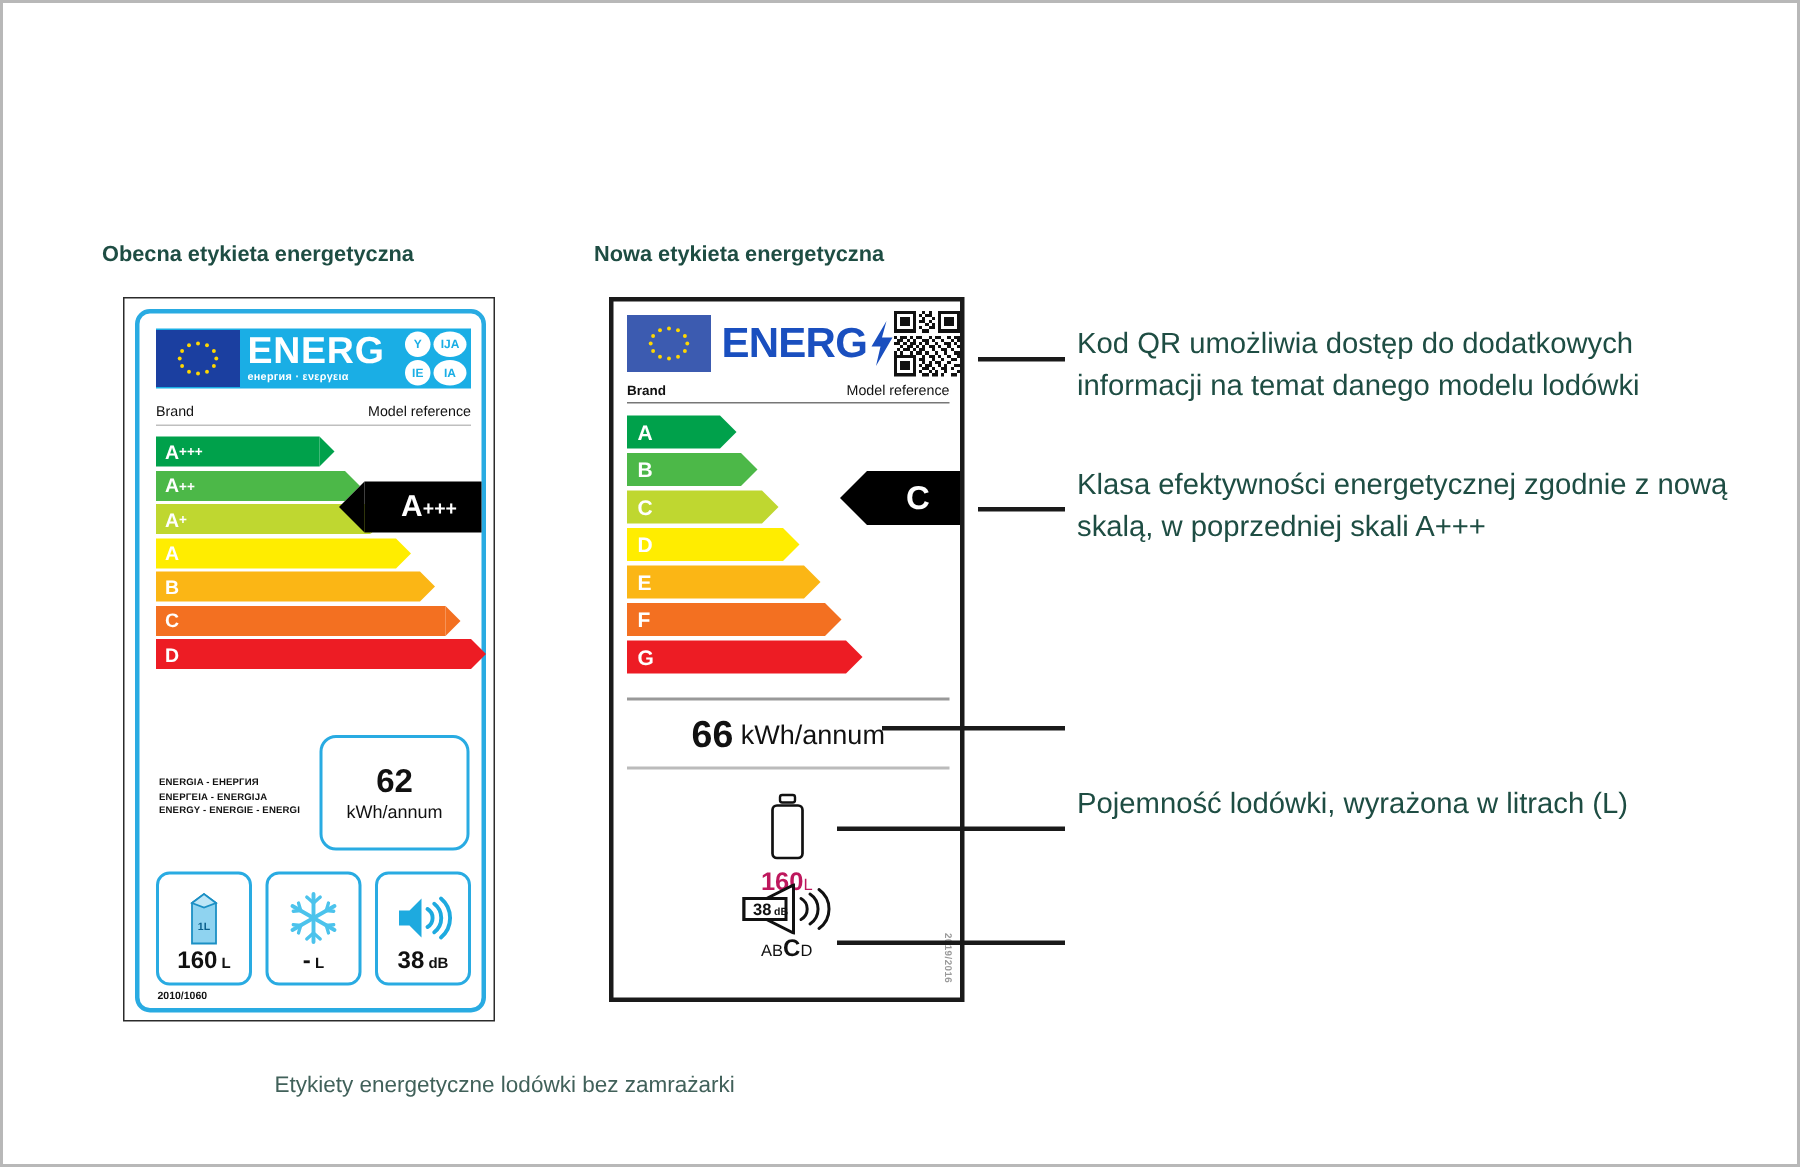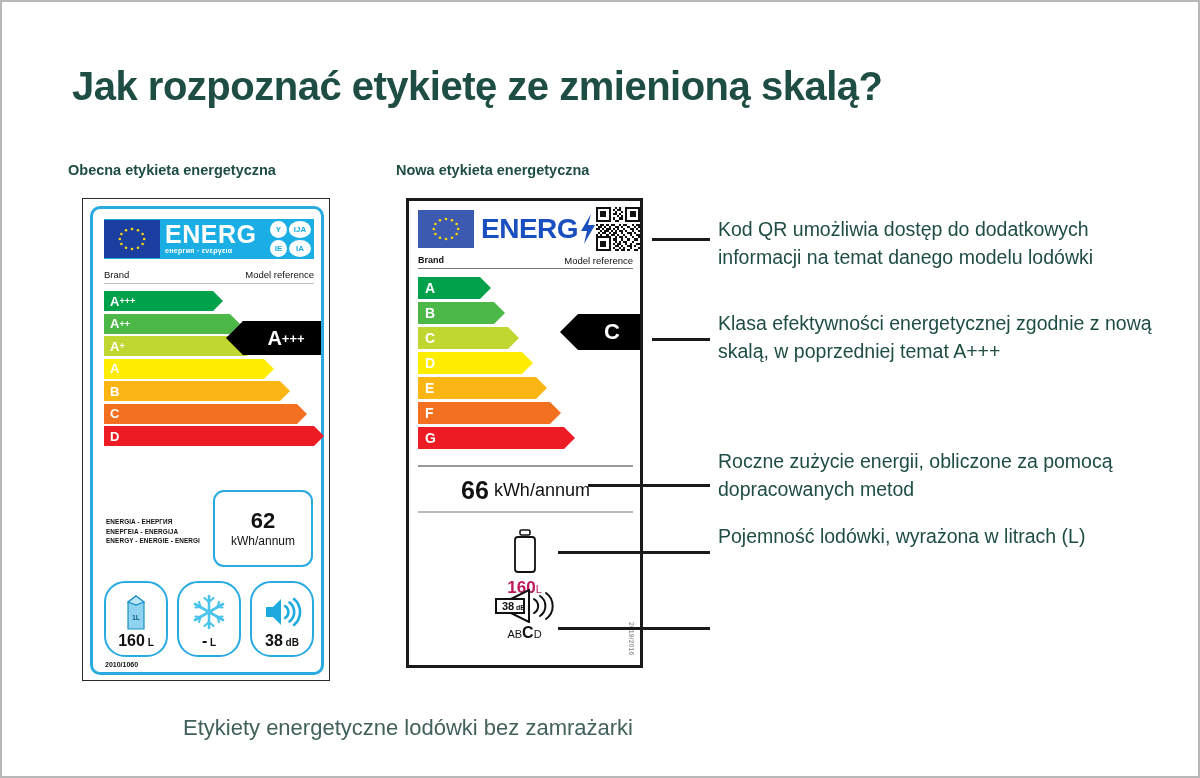--- a/index.html
+++ b/index.html
@@ -188,21 +188,21 @@
     background: #fff;
   }
   #old-kwh-num { font-size: 22px; font-weight: bold; color: #111; line-height: 1; }
   #old-kwh-unit { font-size: 12px; color: #111; margin-top: 2px; }
 
   .old-small-box {
     position: absolute;
     top: 372px;
     width: 64px; height: 76px;
     border: 2px solid #29abe2;
-    border-radius: 21px;
+    border-radius: 9px;
     background: #fff;
   }
   #old-box-1 { left: 11px; }
   #old-box-2 { left: 84px; }
   #old-box-3 { left: 157px; }
   .old-box-val {
     position: absolute;
     left: 0; right: 0; bottom: 5px;
     text-align: center;
     font-size: 16px; font-weight: bold; color: #111;
@@ -353,30 +353,29 @@
   #anno-0 { top: 214px; }
   #anno-1 { top: 308px; }
   #anno-2 { top: 446px; }
   #anno-3 { top: 521px; }
   #anno-4 { top: 597px; }
 
   
   #caption {
     position: absolute;
     left: 181px; top: 713px;
-    font-size: 22px;
+    font-size: 15px;
     color: #41615a;
   }
 </style>
 </head>
 <body>
 
 <div id="canvas">
 
-  <div class="main-title">Jak rozpoznać etykietę ze zmienioną skalą?</div>
 
   <div class="col-head" id="head-old">Obecna etykieta energetyczna</div>
   <div class="col-head" id="head-new">Nowa etykieta energetyczna</div>
 
   <div id="old-label">
     <div id="old-inner">
 
       <div id="old-header">
         <div class="eu-flag-old">
           <svg class="eu-stars" viewBox="0 0 56 38">
@@ -734,19 +733,18 @@
     <div id="new-reg">2019/2016</div>
   </div>
 
   <div class="callout-line" style="left:650px; top:236px; width:58px;"></div>
   <div class="callout-line" style="left:650px; top:336px; width:58px;"></div>
   <div class="callout-line" style="left:586px; top:482px; width:122px;"></div>
   <div class="callout-line" style="left:556px; top:549px; width:152px;"></div>
   <div class="callout-line" style="left:556px; top:625px; width:152px;"></div>
 
   <div class="annotation" id="anno-0">Kod QR umożliwia dostęp do dodatkowych informacji na temat danego modelu lodówki</div>
-  <div class="annotation" id="anno-1">Klasa efektywności energetycznej zgodnie z nową skalą, w poprzedniej temat A+++</div>
-  <div class="annotation" id="anno-2">Roczne zużycie energii, obliczone za pomocą dopracowanych metod</div>
+  <div class="annotation" id="anno-1">Klasa efektywności energetycznej zgodnie z nową skalą, w poprzedniej skali A+++</div>
   <div class="annotation" id="anno-3">Pojemność lodówki, wyrażona w litrach (L)</div>
 
   <div id="caption">Etykiety energetyczne lodówki bez zamrażarki</div>
 
 </div>
 
 </body></html>

